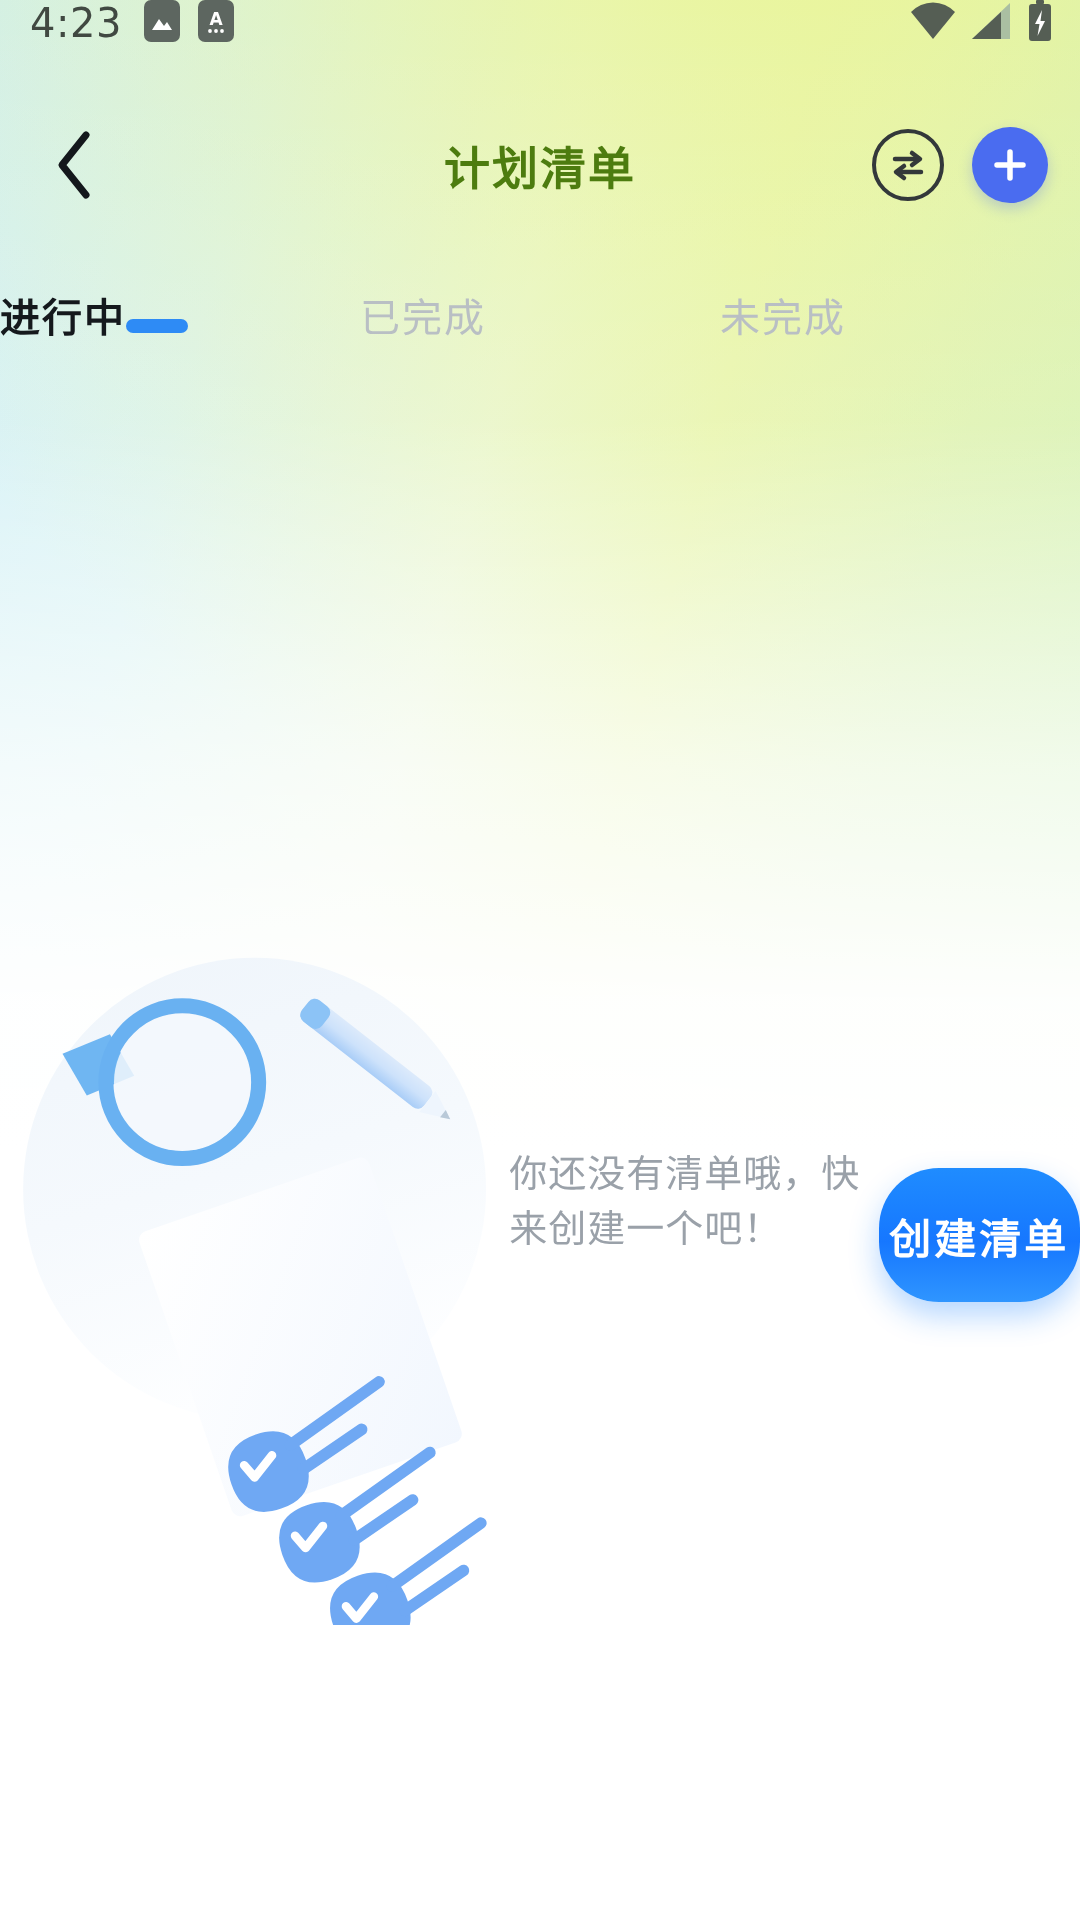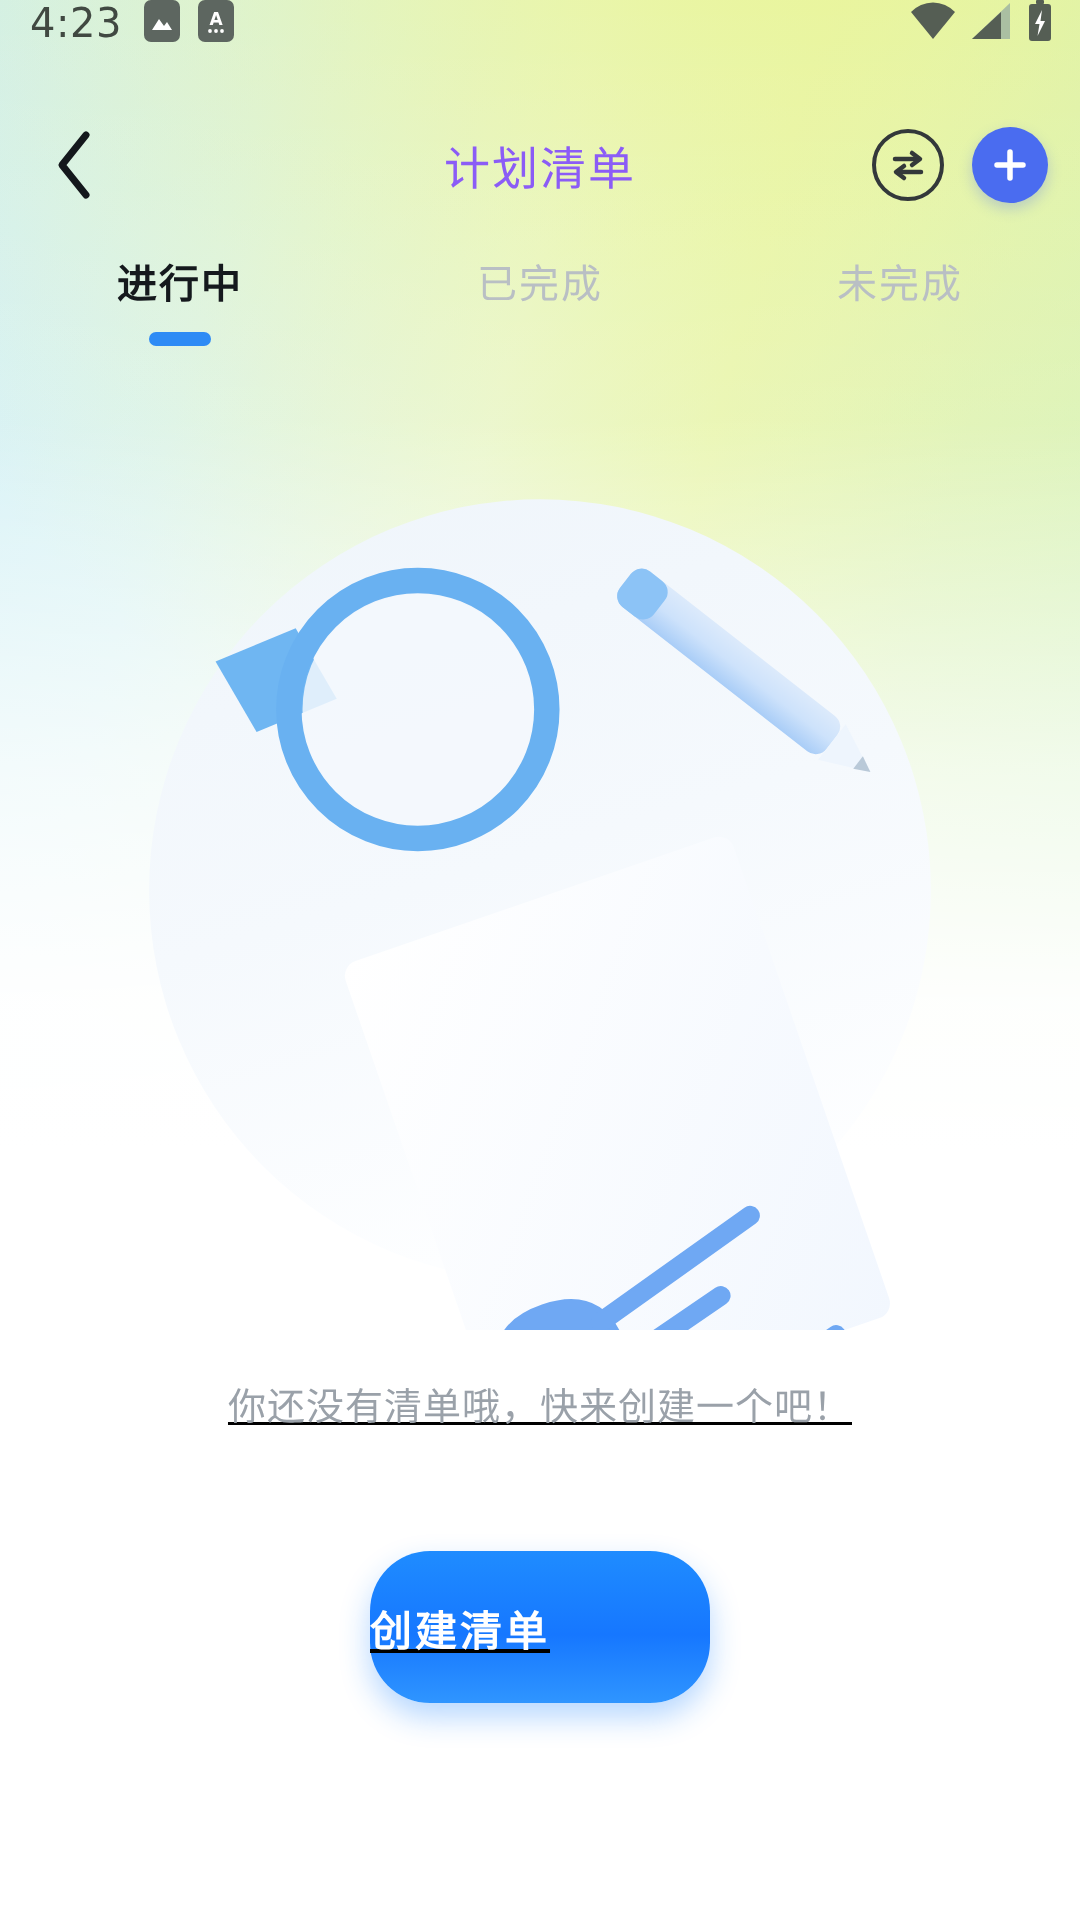--- a/index.html
+++ b/index.html
@@ -55,21 +55,21 @@
   #app-header {
     position:absolute; top:110px; left:0; right:0; height:110px;
     display:flex; align-items:center; z-index:5;
   }
   #back-button {
     width:96px; height:96px; margin-left:26px;
     display:flex; align-items:center; justify-content:center;
   }
   #page-title {
     position:absolute; left:0; right:0; text-align:center;
-    font-size:46px; font-weight:400; color:#8b5cf6; letter-spacing:2px;
+    font-size:46px; font-weight:700; color:#4d7c0f; letter-spacing:2px;
   }
   #header-actions {
     margin-left:auto; margin-right:32px;
     display:flex; align-items:center; gap:28px; z-index:2;
   }
   #swap-button {
     width:72px; height:72px; border-radius:50%;
     border:4px solid #33383a;
     display:flex; align-items:center; justify-content:center;
   }
@@ -79,50 +79,49 @@
     display:flex; align-items:center; justify-content:center;
     box-shadow:0 6px 14px rgba(74,108,240,.28);
   }
 
   
   #tab-bar {
     position:absolute; top:228px; left:0; right:0; height:150px;
     display:flex; z-index:5;
   }
   .tab-item {
-    flex:1; display:flex; flex-direction:column;
+    flex:1; display:flex; flex-direction:row;
     align-items:center; justify-content:flex-start; padding-top:24px;
     position:relative;
   }
   .tab-label { font-size:40px; color:#b9bfc4; letter-spacing:2px; }
   .tab-item.active .tab-label { color:#15191d; font-weight:700; }
   .tab-underline {
     width:62px; height:14px; border-radius:8px;
     background:#2e8bf5; margin-top:22px; visibility:hidden;
   }
   .tab-item.active .tab-underline { visibility:visible; }
 
   
   #empty-state {
     position:absolute; top:430px; left:0; right:0; bottom:0;
-    display:flex; flex-direction:column; align-items:center;
+    display:flex; flex-direction:row; align-items:center;
     z-index:4;
-    text-decoration:underline;
   }
   #empty-illustration { width:860px; height:860px; margin-top:40px; }
   #empty-message {
     margin-top:46px;
     font-size:38px; color:#9aa1a9; letter-spacing:1px;
   }
   #create-list-button {
     margin-top:120px;
-    width:340px; height:152px; border-radius:60px;
+    width:340px; height:134px; border-radius:60px;
     background:linear-gradient(180deg,#1f8cff 0%,#1677ff 55%,#2f95ff 100%);
     box-shadow:0 14px 30px rgba(28,130,255,.32);
-    display:flex; align-items:center; 
+    display:flex; align-items:center; justify-content:center;
     border:none; cursor:pointer;
   }
   #create-list-label {
     font-size:42px; font-weight:700; color:#ffffff; letter-spacing:3px;
   }
 </style>
 </head>
 <body>
 
 <div id="bg-layer"></div>

